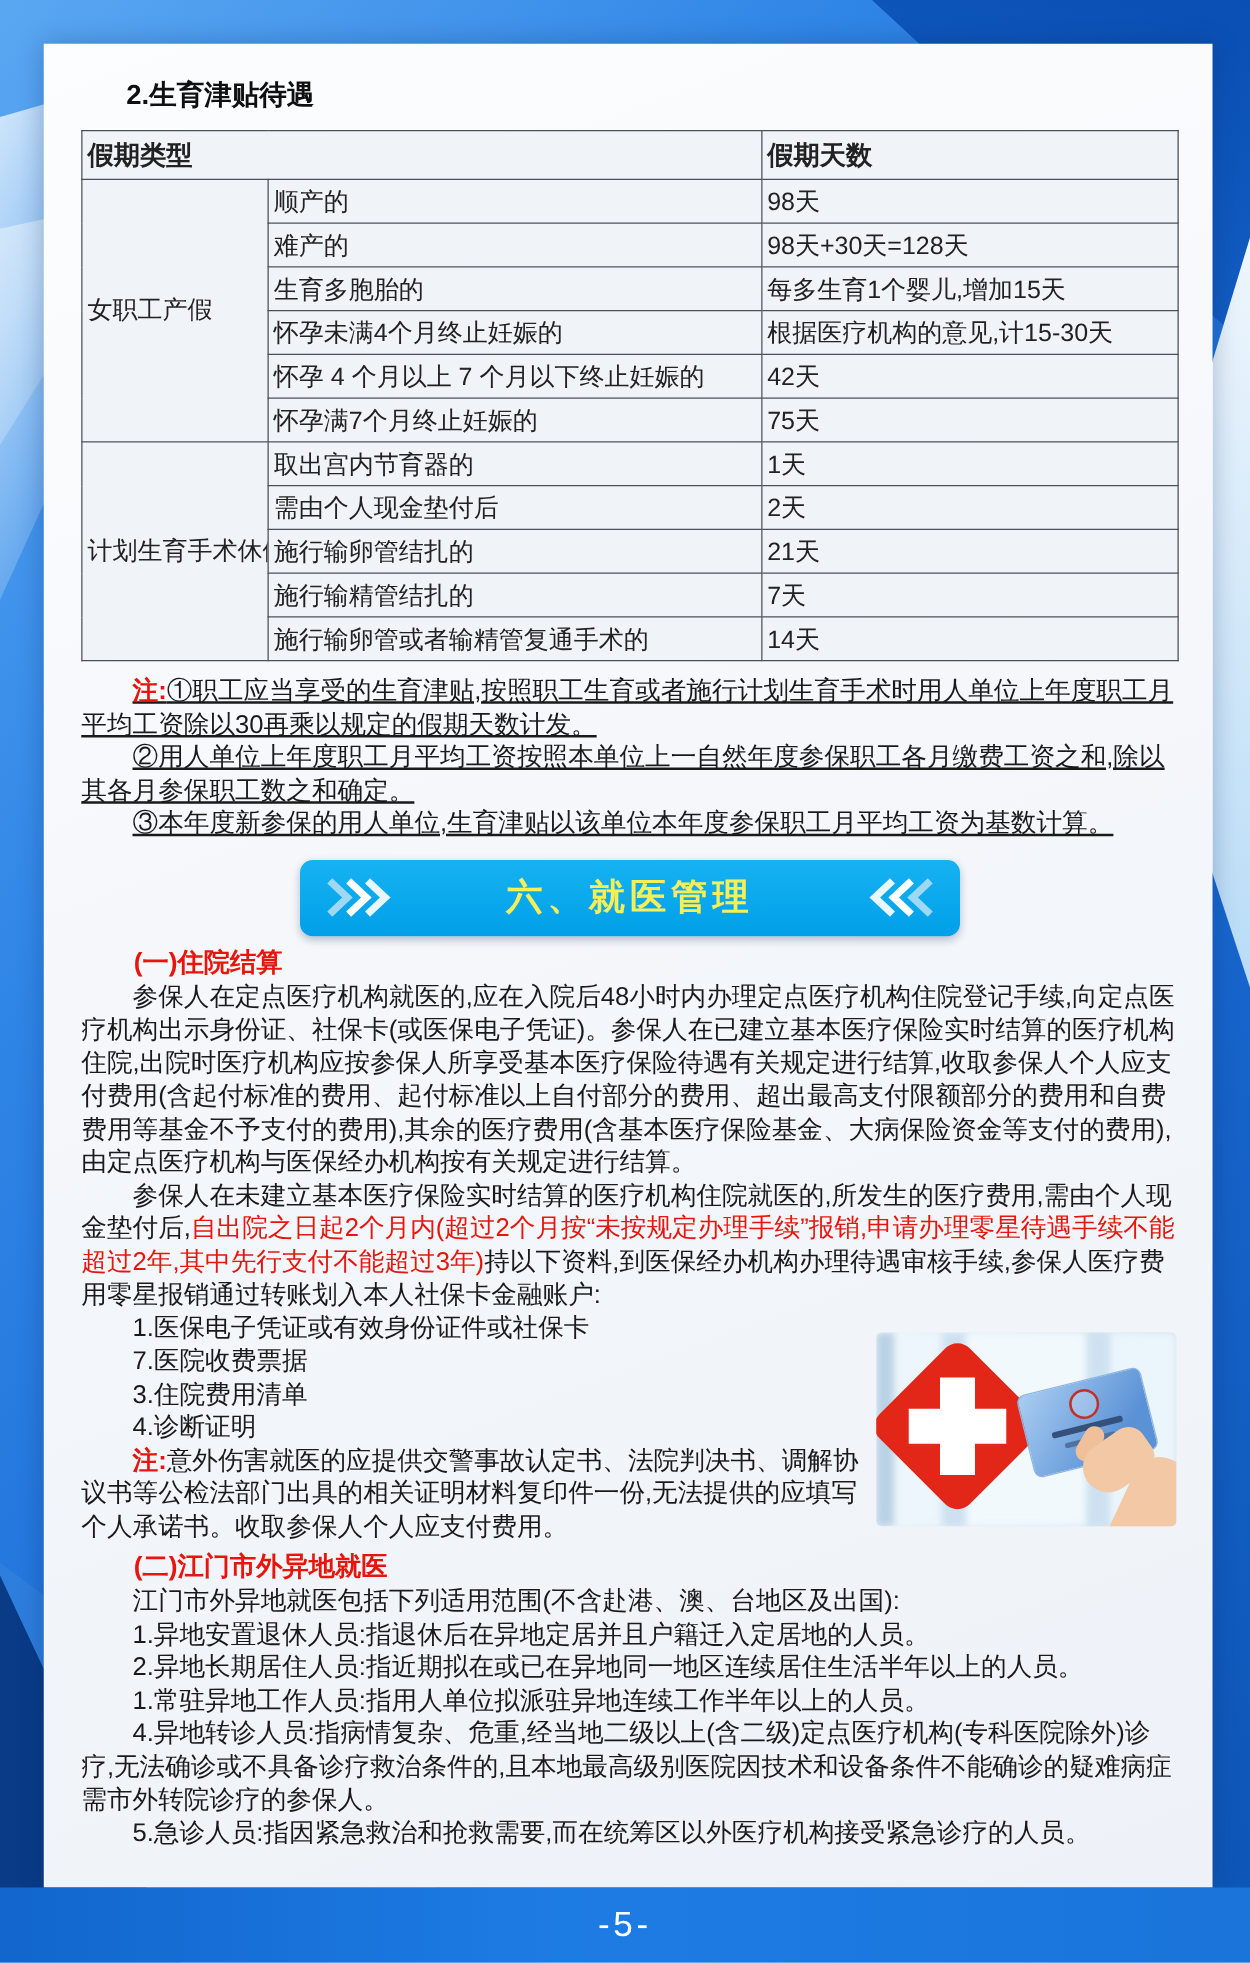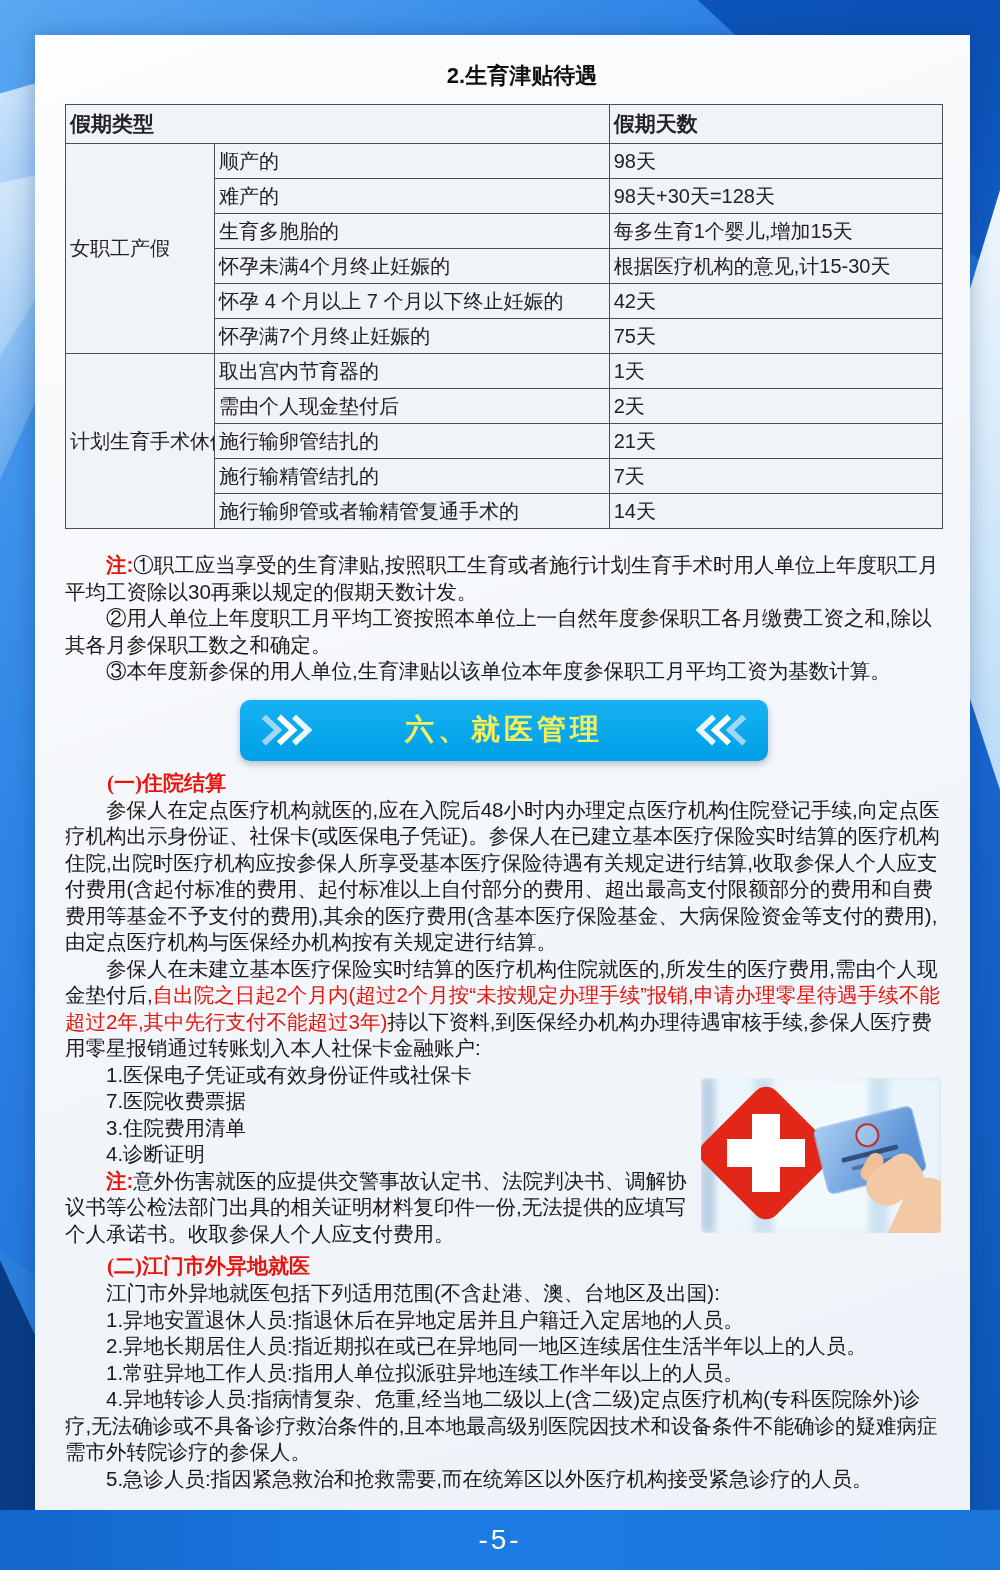--- a/index.html
+++ b/index.html
@@ -26,47 +26,47 @@
   .f-bl2{left:0;bottom:0;width:250px;height:430px;background:#093b86;
     clip-path:polygon(0 28%,58% 100%,0 100%);}
 
   .panel{
     position:absolute;left:35px;top:35px;width:935px;height:1475px;
     background:linear-gradient(160deg,#fcfdfe 0%,#f3f6fa 55%,#eef2f8 100%);
     box-shadow:0 0 20px rgba(0,30,80,.28);
   }
   .panel-inner{padding:24px 27px 0 30px;}
 
-  .doc-title{font-size:22px;font-weight:bold;color:#101010;margin:2px 0 13px 36px;text-align:center;}
+  .doc-title{font-size:22px;font-weight:bold;color:#101010;margin:2px 0 13px 36px;}
 
   table.leave{width:100%;border-collapse:collapse;table-layout:fixed;}
   table.leave th,table.leave td{
     border:1.4px solid #4a4f58;background:#f0f3f8;
     text-align:left;vertical-align:middle;padding:0 4px;color:#222;
   }
   table.leave th{font-size:21px;font-weight:bold;height:38px;}
   table.leave td{font-size:20px;height:34px;white-space:nowrap;overflow:hidden;}
   td.group-cell{white-space:normal;line-height:1.55;font-size:20px;}
 
-  .notes{margin-top:23px;}
+  .notes{margin-top:11px;text-decoration:underline;}
   .para{font-size:20.5px;line-height:26.5px;margin:0;text-indent:2em;}
   .red{color:#e8150c;}
   .b{font-weight:bold;}
 
   .banner{
     width:528px;height:61px;margin:15px auto 8px;
     background:linear-gradient(180deg,#16b2f2,#009fe8);
     border-radius:10px;display:flex;align-items:center;justify-content:space-between;
     padding:0 18px;box-sizing:border-box;box-shadow:0 3px 7px rgba(0,40,90,.28);
   }
   .banner-title{color:#f7ef58;font-size:29px;font-weight:bold;letter-spacing:4px;}
   .chev{width:56px;height:32px;display:block;}
   .chev.right{transform:scaleX(-1);}
 
-  .sec-title{color:#e8150c;font-weight:bold;font-size:21px;line-height:28px;text-indent:2em;margin:5px 0 0;font-family:Liberation Serif, serif;}
+  .sec-title{color:#e8150c;font-weight:bold;font-size:21px;line-height:28px;text-indent:2em;margin:5px 0 0;}
 
   .photo{
     float:right;width:240px;height:155px;margin:16px 2px 6px 14px;
     position:relative;border-radius:4px;overflow:hidden;
     background:linear-gradient(100deg,#eef5fa 0%,#dcebf5 45%,#cfe2f0 100%);
   }
   .ph-corridor{position:absolute;inset:0;filter:blur(3px);
     background:linear-gradient(90deg,rgba(178,203,224,.85) 0 6%,rgba(236,245,252,.95) 6% 22%,
       rgba(198,219,238,.75) 22% 30%,rgba(242,249,253,.97) 30% 70%,
       rgba(203,224,240,.8) 70% 78%,rgba(236,245,252,.95) 78% 100%);}

